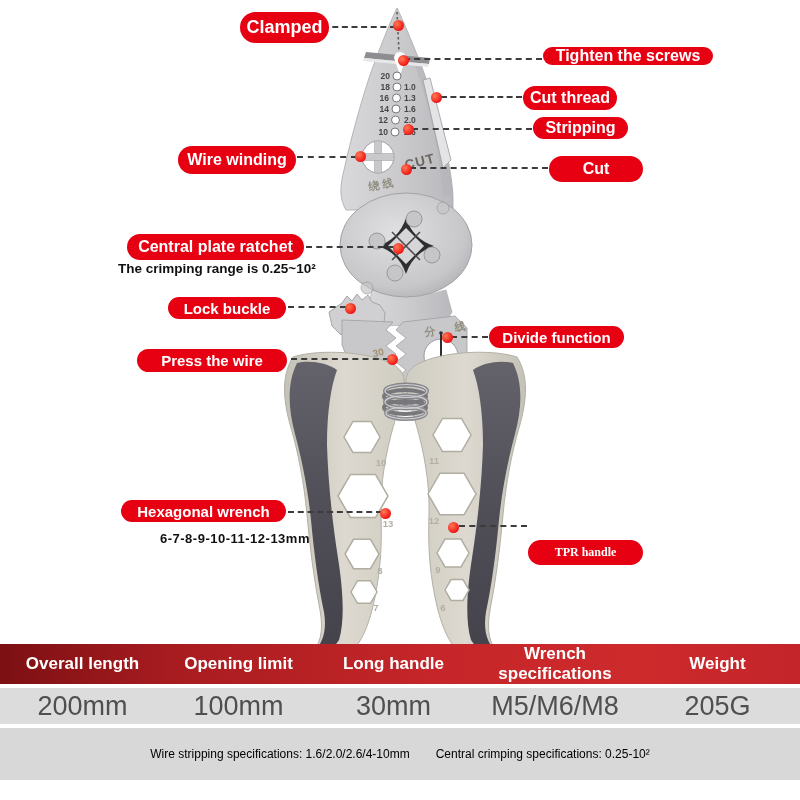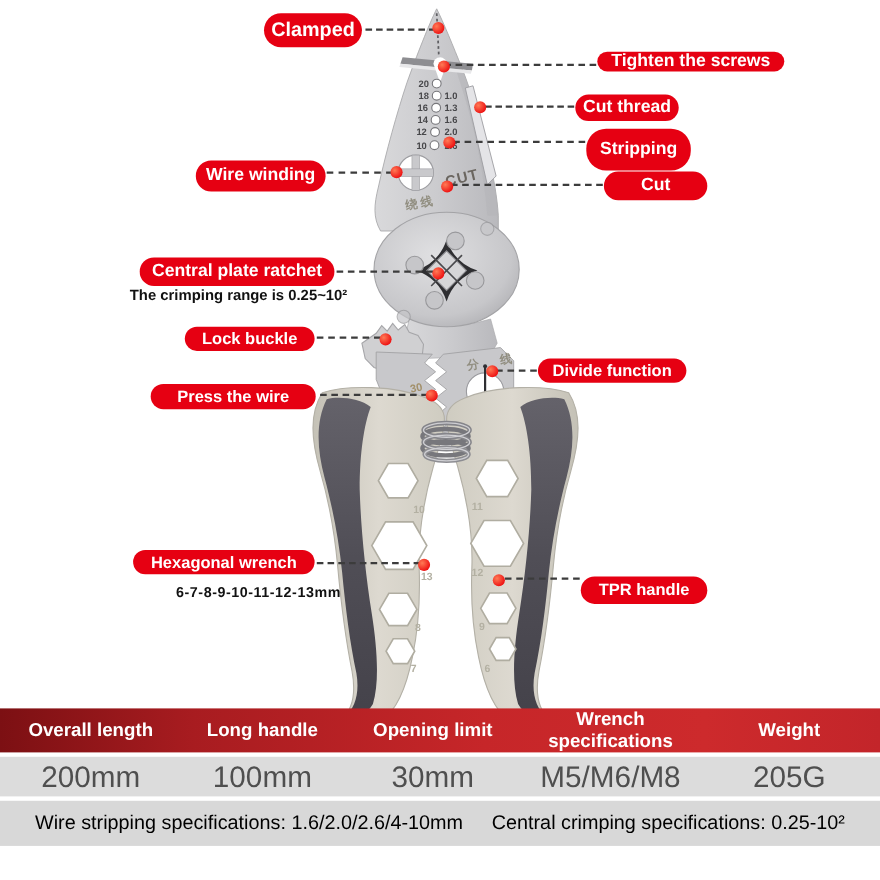--- a/index.html
+++ b/index.html
@@ -12,22 +12,22 @@
   .dash{position:absolute;height:0;border-top:2px dashed #3c3c3c;z-index:4;}
   .dot{position:absolute;width:11px;height:11px;border-radius:50%;z-index:6;
        background:radial-gradient(circle at 35% 35%,#ff7a55,#ee1414 72%);}
   .note{position:absolute;font-weight:bold;color:#111;white-space:nowrap;z-index:5;}
   
   .spec-table{position:absolute;left:0;top:644px;width:800px;z-index:7;}
   .grid5{display:grid;grid-template-columns:165px 147px 163px 160px 165px;align-items:center;text-align:center;}
   .spec-header{height:40px;color:#fff;font-weight:bold;font-size:17px;
     background:linear-gradient(90deg,#7c1013 0%,#a81c20 22%,#c62629 55%,#cd2a2c 80%,#c3252a 100%);}
   .spec-values{height:36px;margin-top:4px;background:#dcdcdc;color:#4f4f4f;font-size:27px;}
-  .spec-footer{height:41px;margin-top:4px;background:#d8d8d8;display:flex;align-items:center;
-    justify-content:center;gap:26px;font-size:18px;color:#000;}
+  .spec-footer{height:52px;margin-top:4px;background:#d8d8d8;display:flex;align-items:center;
+    justify-content:center;gap:26px;font-size:12px;color:#000;}
   text{font-family:"Liberation Sans",sans-serif;}
 </style>
 </head>
 <body>
 
 <div class="stage">
 
   <svg width="800" height="800" viewBox="0 0 800 800">
     <defs>
       <linearGradient id="metalHead" x1="0" y1="0" x2="1" y2="0">
@@ -178,29 +178,29 @@
       <ellipse cx="406" cy="413" rx="20" ry="6" stroke="#8d8d92" stroke-width="4"></ellipse>
       <ellipse cx="406" cy="391" rx="21" ry="6.5" stroke="#cfcfd3" stroke-width="1.2"></ellipse>
       <ellipse cx="406" cy="402" rx="21" ry="6.5" stroke="#cfcfd3" stroke-width="1.2"></ellipse>
       <ellipse cx="406" cy="413" rx="20" ry="6" stroke="#cfcfd3" stroke-width="1.2"></ellipse>
     </g>
   </svg>
 
   <div class="pill" style="left:222px;top:12px;width:89px;height:31px;font-size:18px;margin-left:18px;">Clamped</div>
   <div class="pill" style="left:543px;top:47px;width:170px;height:18px;font-size:16px;">Tighten the screws</div>
   <div class="pill" style="left:523px;top:86px;width:94px;height:24px;font-size:16px;">Cut thread</div>
-  <div class="pill" style="left:533px;top:117px;width:95px;height:38px;font-size:16px;">Stripping</div>
+  <div class="pill" style="left:533px;top:117px;width:95px;height:22px;font-size:16px;">Stripping</div>
   <div class="pill" style="left:549px;top:156px;width:94px;height:26px;font-size:16px;">Cut</div>
   <div class="pill" style="left:127px;top:234px;width:177px;height:26px;font-size:16px;">Central plate ratchet</div>
   <div class="pill" style="left:178px;top:146px;width:118px;height:28px;font-size:16px;">Wire winding</div>
   <div class="pill" style="left:168px;top:297px;width:118px;height:22px;font-size:15px;">Lock buckle</div>
   <div class="pill" style="left:137px;top:349px;width:150px;height:23px;font-size:15px;text-align:right;">Press the wire</div>
   <div class="pill" style="left:121px;top:500px;width:165px;height:22px;font-size:15px;">Hexagonal wrench</div>
   <div class="pill" style="left:489px;top:326px;width:135px;height:22px;font-size:15px;">Divide function</div>
-  <div class="pill" style="left:528px;top:524px;width:115px;height:25px;font-size:15px;">TPR handle</div>
+  <div class="pill" style="left:528px;top:540px;width:115px;height:25px;font-size:12px;font-family:Liberation Serif, serif;">TPR handle</div>
 
   <div class="note" style="left:118px;top:261px;font-size:13.5px;">The crimping range is 0.25~10²</div>
   <div class="note" style="left:160px;top:531px;font-size:13px;letter-spacing:0.5px;">6-7-8-9-10-11-12-13mm</div>
 
   <div class="dash" style="left:313px;top:26px;width:83px;"></div>
   <div class="dash" style="left:404px;top:58px;width:138px;"></div>
   <div class="dash" style="left:441px;top:96px;width:81px;"></div>
   <div class="dash" style="left:412px;top:128px;width:120px;"></div>
   <div class="dash" style="left:410px;top:167px;width:138px;"></div>
   <div class="dash" style="left:297px;top:156px;width:60px;"></div>
@@ -220,22 +220,22 @@
   <div class="dot" style="left:392.5px;top:242.5px;"></div>
   <div class="dot" style="left:344.5px;top:302.5px;"></div>
   <div class="dot" style="left:386.5px;top:353.5px;"></div>
   <div class="dot" style="left:441.5px;top:331.5px;"></div>
   <div class="dot" style="left:379.5px;top:507.5px;"></div>
   <div class="dot" style="left:447.5px;top:521.5px;"></div>
 
   <div class="spec-table">
     <div class="grid5 spec-header">
       <div>Overall length</div>
+      <div>Opening limit</div>
       <div>Long handle</div>
-      <div>Opening limit</div>
       <div>Wrench specifications</div>
       <div>Weight</div>
     </div>
     <div class="grid5 spec-values">
       <div>200mm</div>
       <div>100mm</div>
       <div>30mm</div>
       <div>M5/M6/M8</div>
       <div>205G</div>
     </div>

